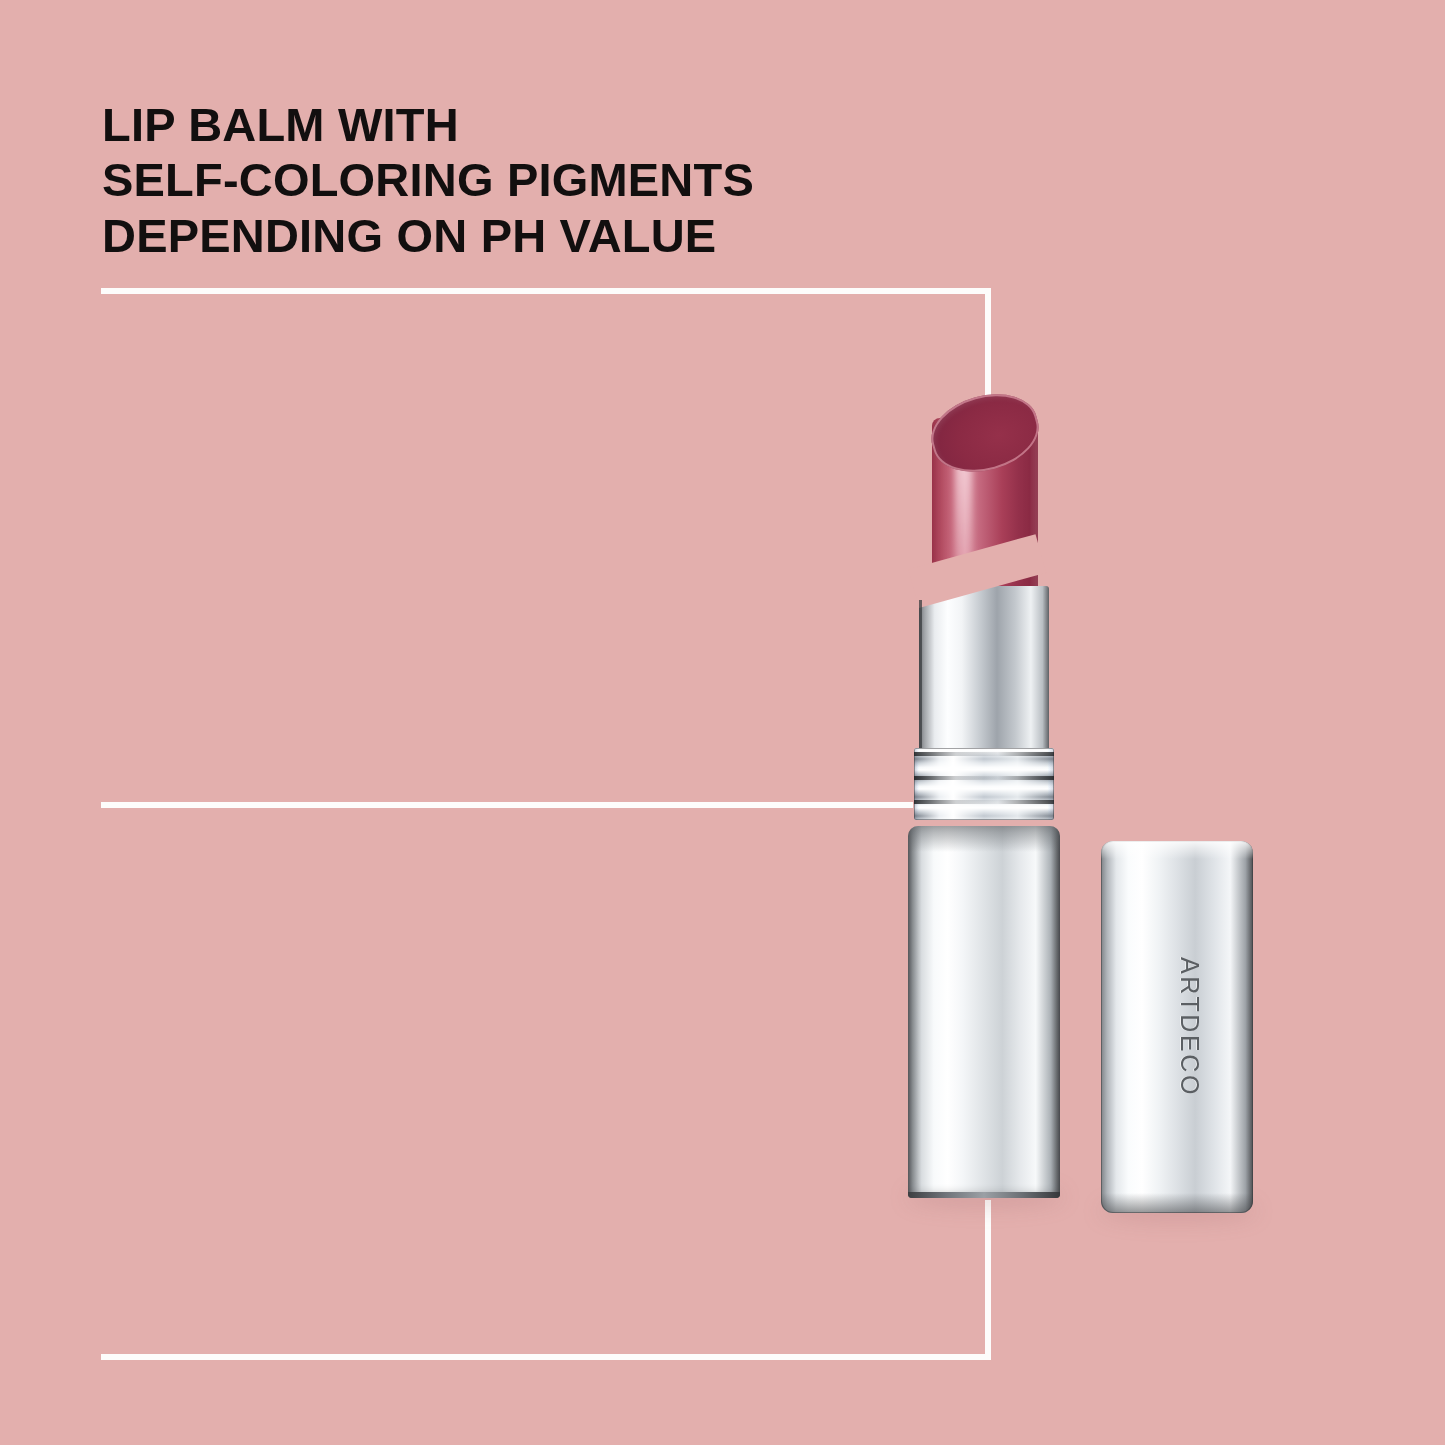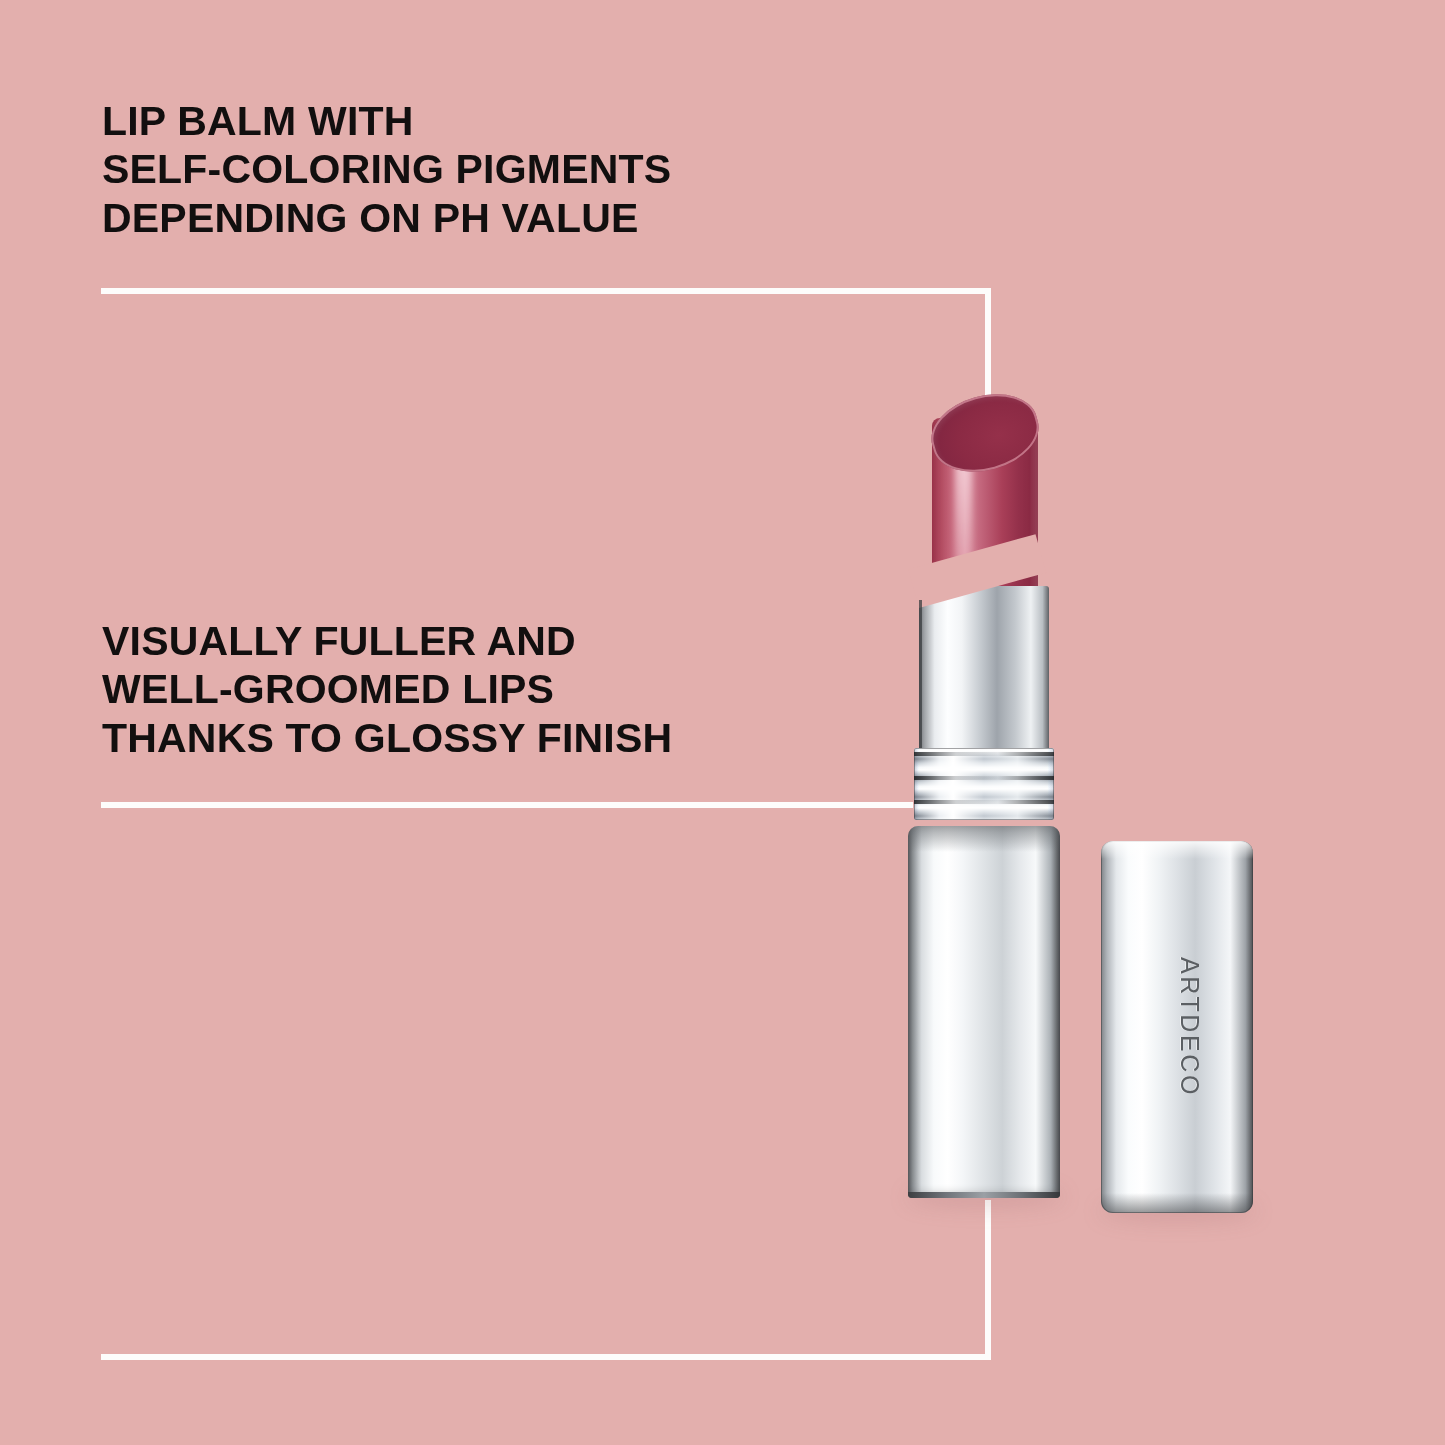--- a/index.html
+++ b/index.html
@@ -23,21 +23,21 @@
     inset: 0;
     background: #e3afad;
   }
 
   
   .feature-text {
     position: absolute;
     color: #120f0f;
     font-family: "Liberation Sans", sans-serif;
     font-weight: 700;
-    font-size: 41px;
+    font-size: 47px;
     line-height: 1.18;
     letter-spacing: 0.2px;
     text-transform: uppercase;
     white-space: pre-line;
     -webkit-font-smoothing: antialiased;
   }
   #feature-1 { left: 102px; top: 97px;  width: 820px; }
   #feature-2 { left: 102px; top: 617px; width: 820px; }
   #feature-3 { left: 102px; top: 1217px; width: 820px; }
 
@@ -293,23 +293,20 @@
   <div class="callout-line h" id="line-1-h"></div>
   <div class="callout-line v" id="line-1-v"></div>
   <div class="callout-line h" id="line-2-h"></div>
   <div class="callout-line v" id="line-3-v"></div>
   <div class="callout-line h" id="line-3-h"></div>
 
   <div class="feature-text" id="feature-1">LIP BALM WITH
 SELF-COLORING PIGMENTS
 DEPENDING ON PH VALUE</div>
 
-  <div class="feature-text" id="feature-2">VISUALLY FULLER AND
-WELL-GROOMED LIPS
-THANKS TO GLOSSY FINISH</div>
 
 
   <div id="product">
 
     <div class="soft-shadow" style="left:906px; top:1186px; width:158px; height:22px;"></div>
     <div class="soft-shadow" style="left:1099px; top:1200px; width:158px; height:22px;"></div>
 
     <div class="bullet-wrap">
       <div class="bullet-body"></div>
       <div class="bullet-gloss"></div>

